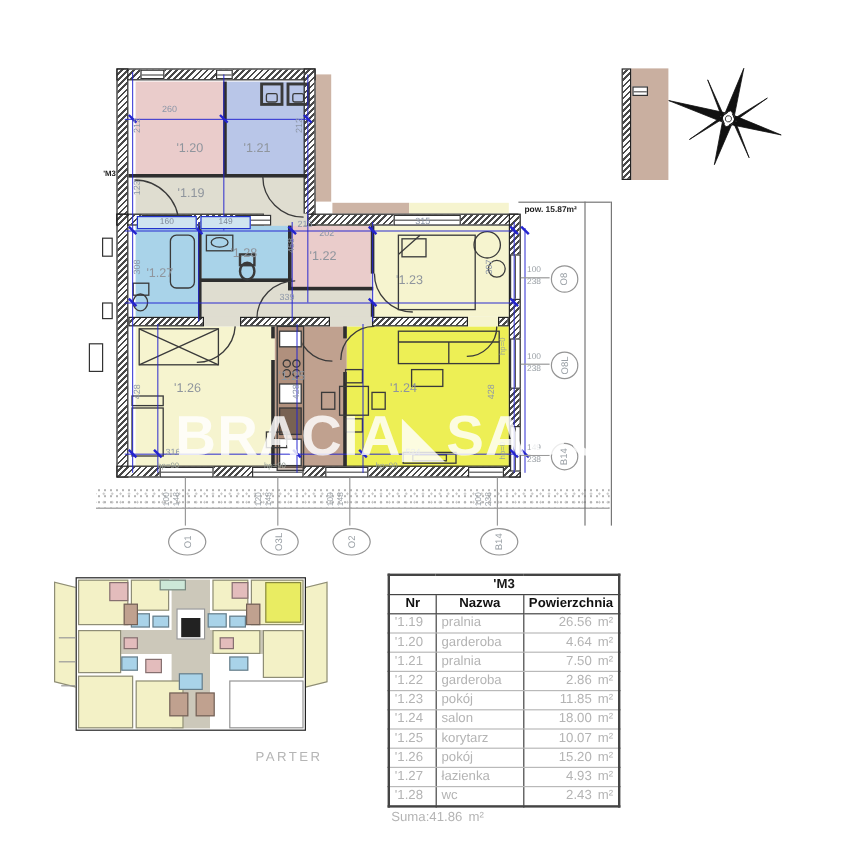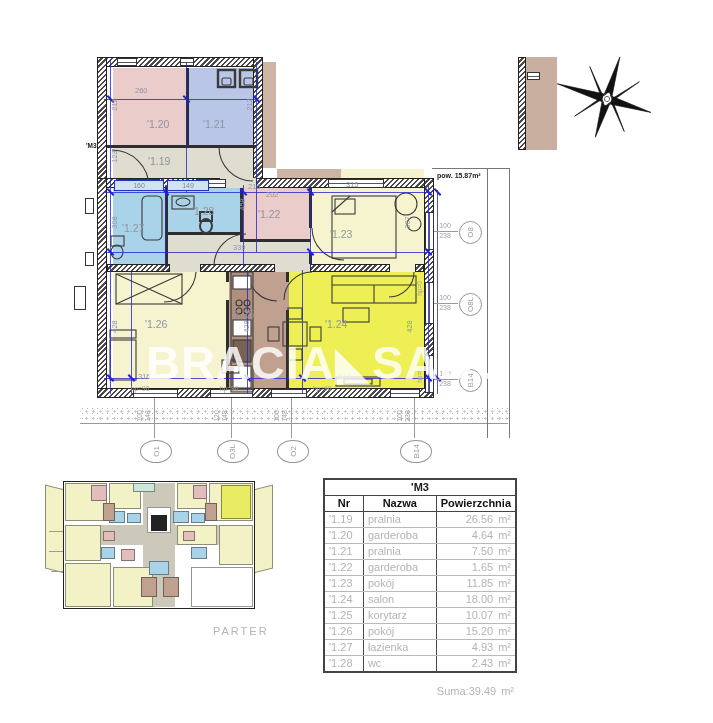--- a/index.html
+++ b/index.html
@@ -63,21 +63,21 @@
   #m3table table{border-collapse:collapse;width:100%;}
   #m3table .outer{border:2px solid #444;}
   #m3table td,#m3table th{padding:1px 4px;height:13px;line-height:13px;font-weight:normal;}
   #m3table .title{ text-align:center;font-weight:bold;color:#1a1a1a;border-bottom:1.5px solid #444;}
   #m3table .hdr th{color:#111;font-weight:bold;text-align:center;border-bottom:1.5px solid #444;}
   #m3table td.cnr,#m3table th.cnr{border-right:1.3px solid #444;width:37px;}
   #m3table td.cnz,#m3table th.cnz{border-right:1.3px solid #444;width:79px;}
   #m3table tr.data td{border-bottom:1px solid #b9b9b9;}
   #m3table td.ar{text-align:right;}
   #m3table .unit{margin-left:5px;}
-  #sumrow{display:flex;justify-content:flex-end;padding:12px 3px;font-size:11px;color:#b4b4b4;}
+  #sumrow{display:flex;justify-content:flex-start;padding:2px 3px;font-size:11px;color:#b4b4b4;}
   
   #compass{position:absolute;left:548px;top:50px;z-index:1;}
   svg.layer{position:absolute;left:0;top:0;z-index:4;pointer-events:none;}
 </style>
 </head>
 <body>
 
 <div id="canvas">
 
   <div class="room c-pink" style="left:113px;top:68px;width:74px;height:78px"></div>
@@ -424,21 +424,21 @@
             <td class="ar"><span>4.64</span><span class="unit">m²</span></td>
           </tr>
       <tr class="data">
             <td class="cnr">'1.21</td>
             <td class="cnz">pralnia</td>
             <td class="ar"><span>7.50</span><span class="unit">m²</span></td>
           </tr>
       <tr class="data">
             <td class="cnr">'1.22</td>
             <td class="cnz">garderoba</td>
-            <td class="ar"><span>1.65</span><span class="unit">m²</span></td>
+            <td class="ar"><span>2.86</span><span class="unit">m²</span></td>
           </tr>
       <tr class="data">
             <td class="cnr">'1.23</td>
             <td class="cnz">pokój</td>
             <td class="ar"><span>11.85</span><span class="unit">m²</span></td>
           </tr>
       <tr class="data">
             <td class="cnr">'1.24</td>
             <td class="cnz">salon</td>
             <td class="ar"><span>18.00</span><span class="unit">m²</span></td>
@@ -460,17 +460,17 @@
           </tr>
       <tr class="data">
             <td class="cnr">'1.28</td>
             <td class="cnz">wc</td>
             <td class="ar"><span>2.43</span><span class="unit">m²</span></td>
           </tr>
     </tbody>
       </table>
     <div id="sumrow">
       <span>Suma:</span>
-      <span><span>39.49</span><span class="unit">m²</span></span>
+      <span><span>41.86</span><span class="unit">m²</span></span>
     </div>
   </div>
 
 </div>
 
 </body></html>

